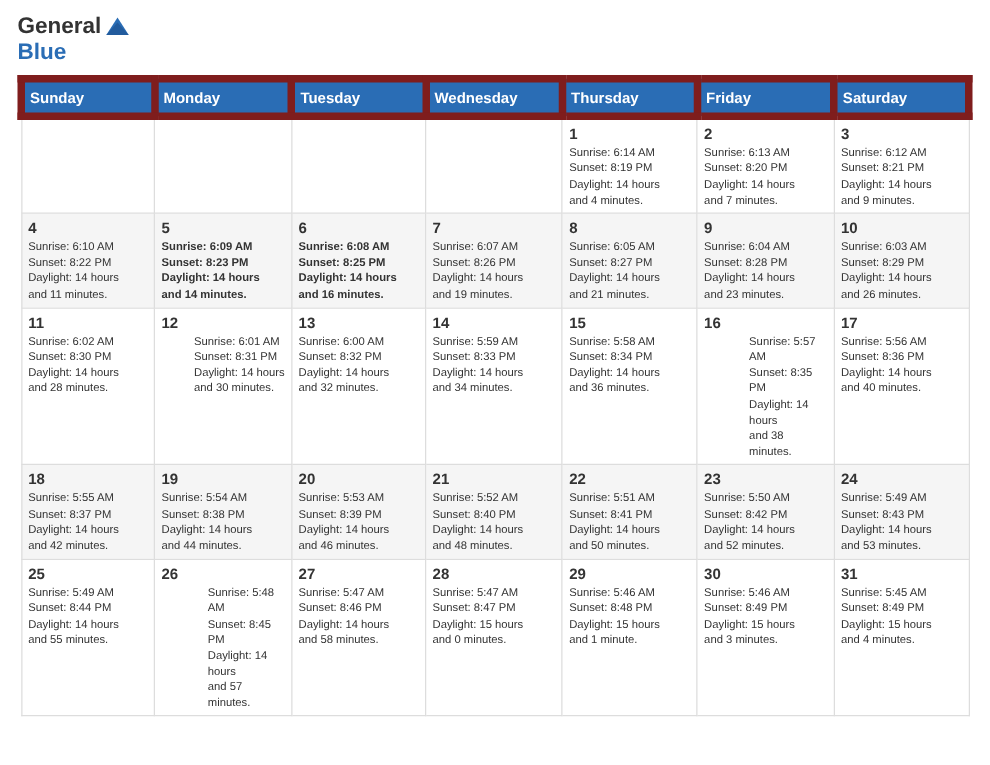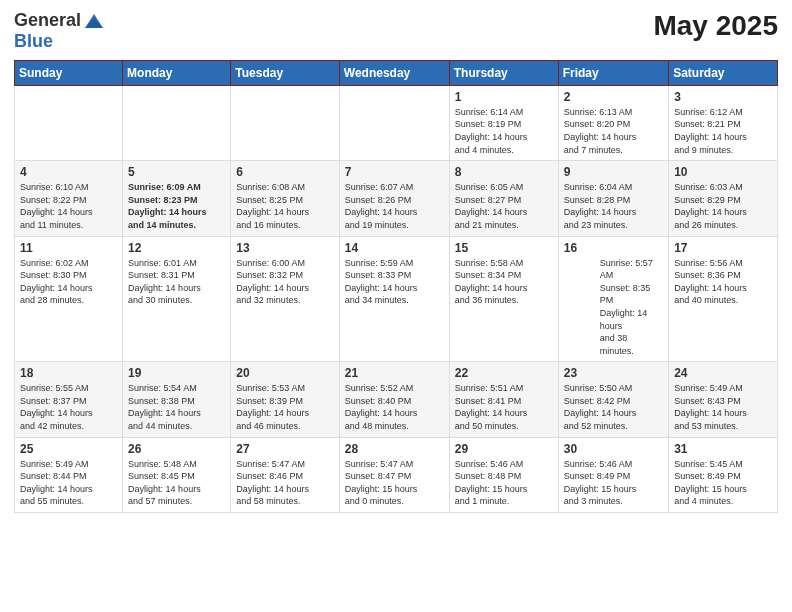--- a/index.html
+++ b/index.html
@@ -62,21 +62,21 @@
       border-collapse: collapse;
       border: 1px solid #ccc;
     }
     .calendar th {
       background: #2a6db5;
       color: #fff;
       font-size: 12px;
       font-weight: bold;
       padding: 5px 4px;
       text-align: left;
-      border: 1px solid #7f1d1d;
+      border: 6px solid #7f1d1d;
     }
     .calendar td {
       vertical-align: top;
       padding: 4px 5px;
       border: 1px solid #ddd;
       width: 113px;
       min-height: 80px;
       font-size: 9.5px;
       color: #333;
       background: #fff;
@@ -125,21 +125,20 @@
           <span class="logo-general">General</span>
           <svg class="logo-icon" viewBox="0 0 22 22">
             <polygon points="2,18 11,4 20,18" fill="#2a6db5"></polygon>
             <polygon points="2,18 11,8 20,18" fill="#1a4a85" opacity="0.5"></polygon>
           </svg>
         </div>
         <span class="logo-blue">Blue</span>
       </div>
     </div>
     <div class="title-block">
-      <div class="main-title">May 2025</div>
     </div>
   </div>
 
   <table class="calendar">
     <thead>
       <tr>
         <th>Sunday</th>
         <th>Monday</th>
         <th>Tuesday</th>
         <th>Wednesday</th>
@@ -186,21 +185,21 @@
           </td>
           <td>
             <span class="day-number">5</span>
             <div class="day-info" style="white-space: pre-line; font-weight: bold;">Sunrise: 6:09 AM
 Sunset: 8:23 PM
 Daylight: 14 hours
 and 14 minutes.</div>
           </td>
           <td>
             <span class="day-number">6</span>
-            <div class="day-info" style="white-space: pre-line;">Sunrise: 6:08 AM
+            <div class="day-info" style="white-space: pre-line; font-weight: bold;">Sunrise: 6:08 AM
 Sunset: 8:25 PM
 Daylight: 14 hours
 and 16 minutes.</div>
           </td>
           <td>
             <span class="day-number">7</span>
             <div class="day-info" style="white-space: pre-line;">Sunrise: 6:07 AM
 Sunset: 8:26 PM
 Daylight: 14 hours
 and 19 minutes.</div>
@@ -230,21 +229,21 @@
         <tr>
           <td>
             <span class="day-number">11</span>
             <div class="day-info" style="white-space: pre-line;">Sunrise: 6:02 AM
 Sunset: 8:30 PM
 Daylight: 14 hours
 and 28 minutes.</div>
           </td>
           <td>
             <span class="day-number">12</span>
-            <div class="day-info" style="white-space: pre-line;">Sunrise: 6:01 AM
+            <div class="day-info" style="white-space: pre-line; margin-left: 26px;">Sunrise: 6:01 AM
 Sunset: 8:31 PM
 Daylight: 14 hours
 and 30 minutes.</div>
           </td>
           <td>
             <span class="day-number">13</span>
             <div class="day-info" style="white-space: pre-line;">Sunrise: 6:00 AM
 Sunset: 8:32 PM
 Daylight: 14 hours
 and 32 minutes.</div>
@@ -332,21 +331,21 @@
         <tr>
           <td>
             <span class="day-number">25</span>
             <div class="day-info" style="white-space: pre-line;">Sunrise: 5:49 AM
 Sunset: 8:44 PM
 Daylight: 14 hours
 and 55 minutes.</div>
           </td>
           <td>
             <span class="day-number">26</span>
-            <div class="day-info" style="white-space: pre-line;">Sunrise: 5:48 AM
+            <div class="day-info" style="white-space: pre-line; margin-left: 37px;">Sunrise: 5:48 AM
 Sunset: 8:45 PM
 Daylight: 14 hours
 and 57 minutes.</div>
           </td>
           <td>
             <span class="day-number">27</span>
             <div class="day-info" style="white-space: pre-line;">Sunrise: 5:47 AM
 Sunset: 8:46 PM
 Daylight: 14 hours
 and 58 minutes.</div>

